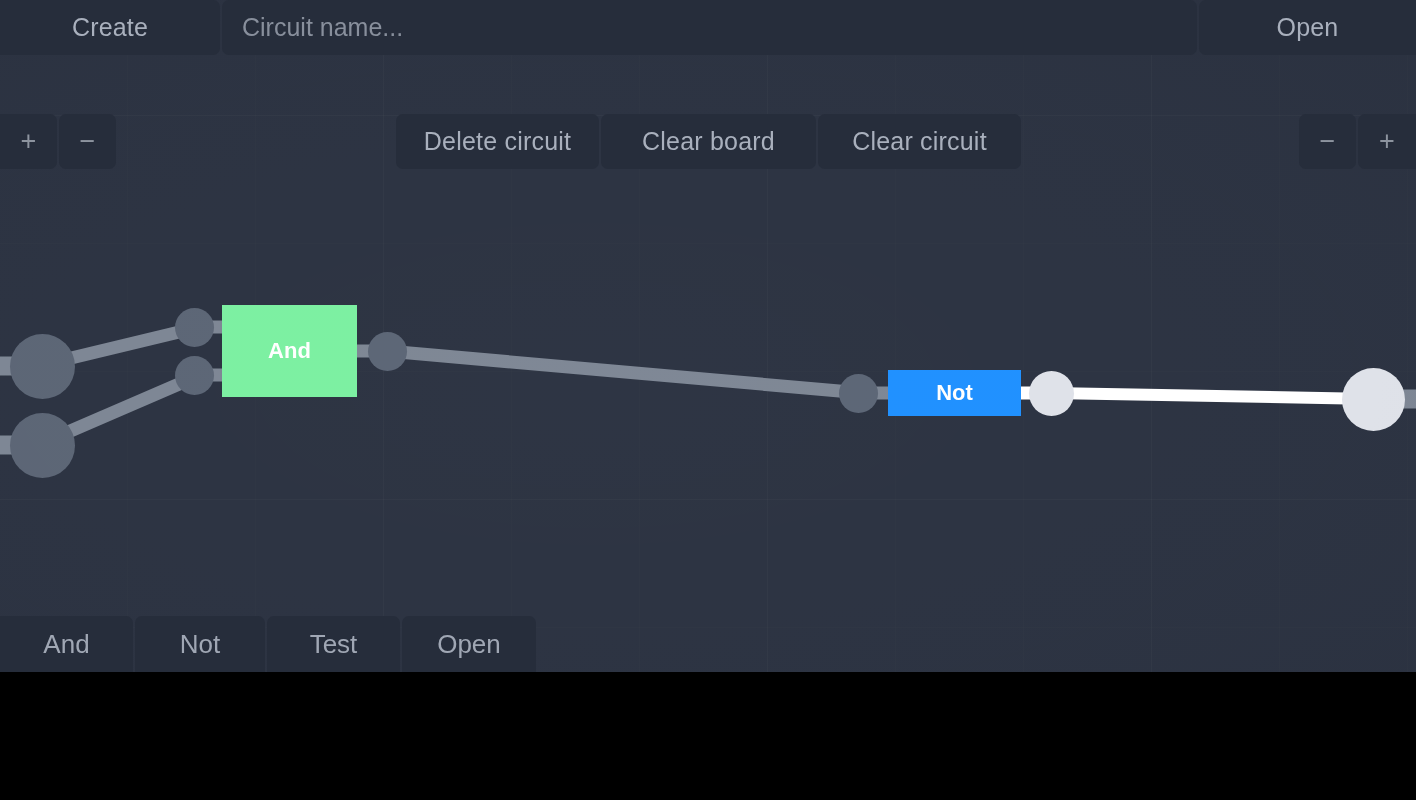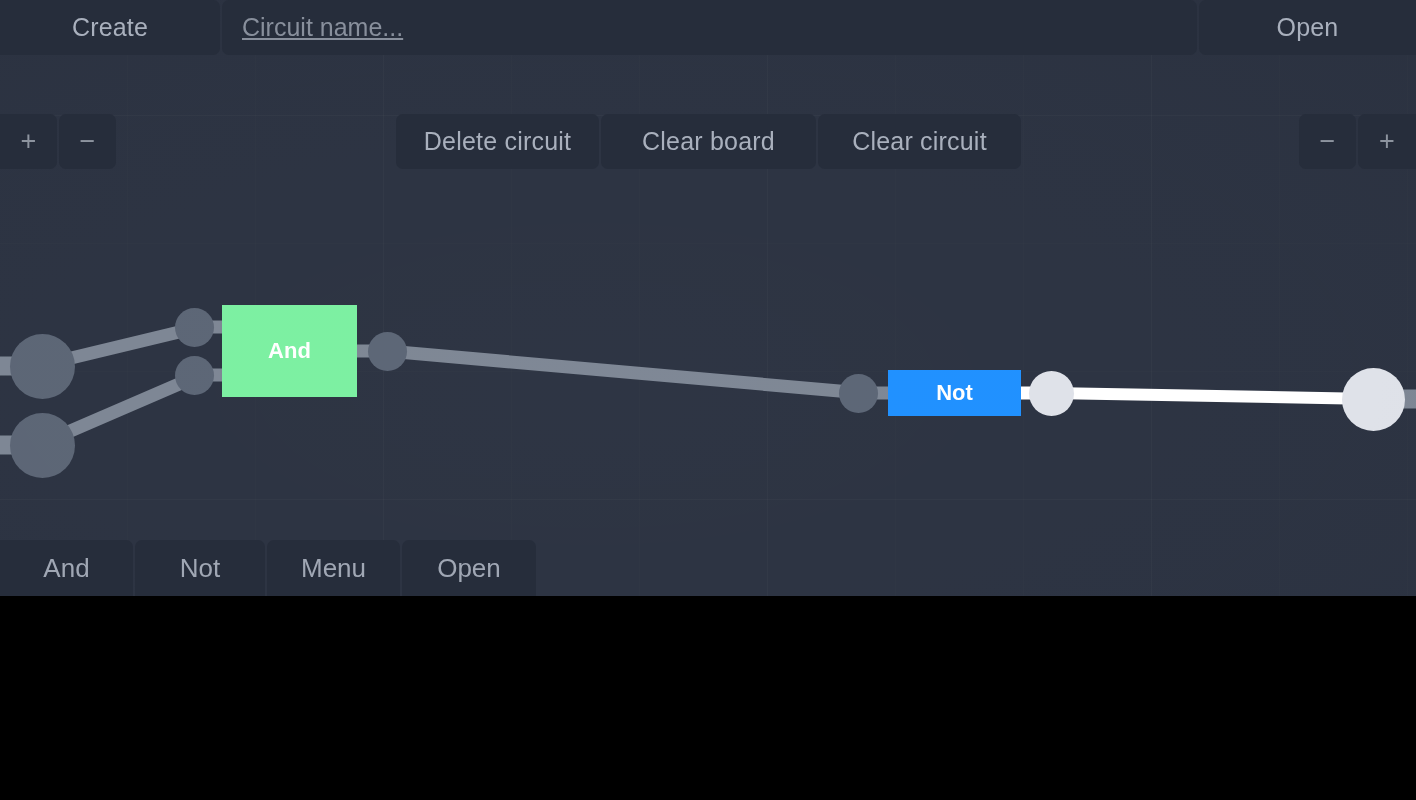--- a/index.html
+++ b/index.html
@@ -1,21 +1,21 @@
 <!DOCTYPE html>
 <html><head>
 <meta charset="utf-8">
 <style>
   html,body{margin:0;padding:0;background:#000;}
   body{
     width:1416px;height:800px;overflow:hidden;
     font-family:"Liberation Sans", sans-serif;
     -webkit-font-smoothing:antialiased;
   }
-  #app{position:relative;width:1416px;height:596px;background:#2a3140;overflow:hidden;}
+  #app{position:relative;width:1416px;height:672px;background:#2a3140;overflow:hidden;}
 
   
   #board{
     position:absolute;left:0;top:0;width:1416px;height:800px;
     background-color:#2b3241;
     background-image:
       linear-gradient(to right, rgba(255,255,255,0.014) 1px, transparent 1px),
       linear-gradient(to bottom, rgba(255,255,255,0.014) 1px, transparent 1px),
       linear-gradient(to right, rgba(255,255,255,0.008) 1px, transparent 1px),
       linear-gradient(to bottom, rgba(255,255,255,0.008) 1px, transparent 1px);
@@ -55,21 +55,20 @@
   .field{
     position:absolute;
     background:#262d3b;
     border:none;border-radius:7px;
     color:#888f9c;
     font-family:"Liberation Sans", sans-serif;
     font-size:25px;
     padding:8px 20px;
     box-sizing:border-box;
     outline:none;
-    text-decoration:underline;
   }
   .field::placeholder{color:#888f9c;opacity:1;}
 
   #btn-create{left:0;  top:0;  width:220px;height:55px;border-radius:0 7px 7px 0;}
   #inp-name  {left:222px;top:0;width:975px;height:55px;border-radius:7px;}
   #btn-menu  {left:1199px;top:0;width:217px;height:55px;border-radius:7px 0 0 7px;}
 
   #btn-zin   {left:0;   top:57px;width:57px;height:55px;border-radius:0 7px 7px 0;}
   #btn-zout  {left:59px;top:57px;width:57px;height:55px;}
   #btn-del   {left:396px;top:57px;width:203px;height:55px;}
@@ -192,17 +191,17 @@
     <button class="btn" id="btn-clr">Clear board</button>
     <button class="btn" id="btn-open">Clear circuit</button>
 
     <button class="btn small" id="btn-minus">−</button>
     <button class="btn small" id="btn-plus">+</button>
   </div>
 
   <div id="palette">
     <button class="pbtn" id="p-and">And</button>
     <button class="pbtn" id="p-not">Not</button>
-    <button class="pbtn" id="p-nand">Menu</button>
+    <button class="pbtn" id="p-nand">Test</button>
     <button class="pbtn" id="p-test">Open</button>
   </div>
 
 </div>
 
 </body></html>

